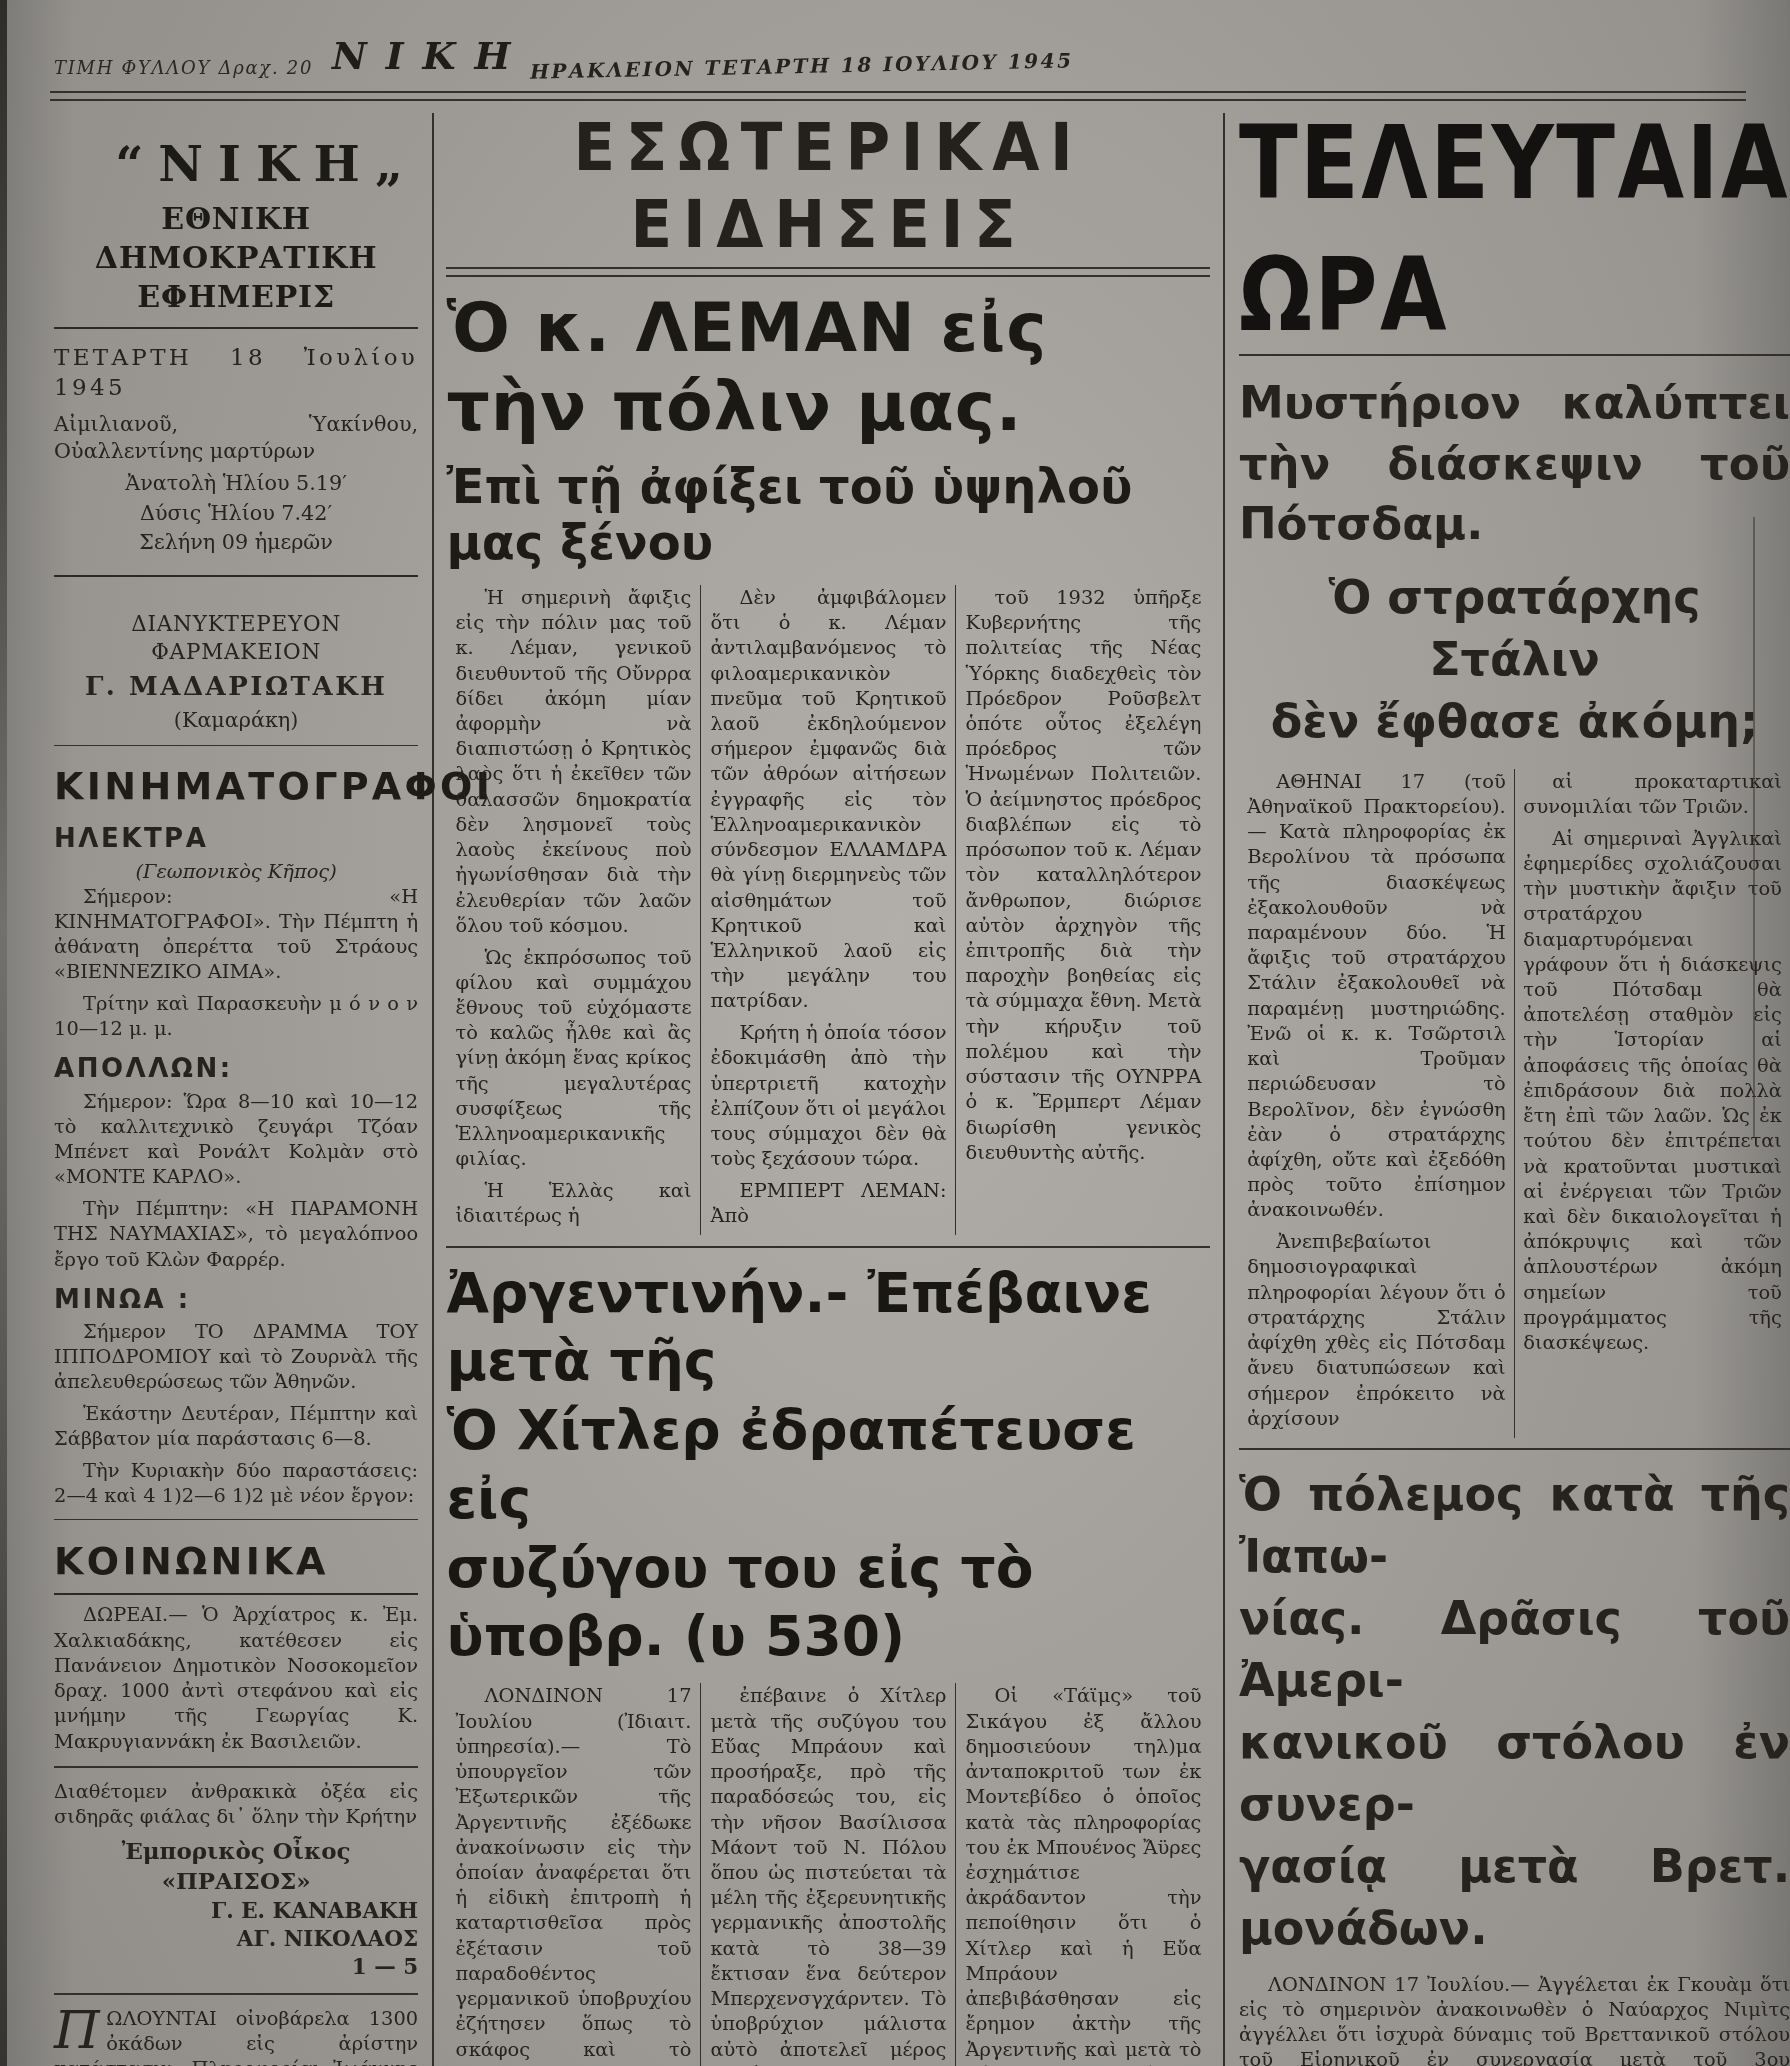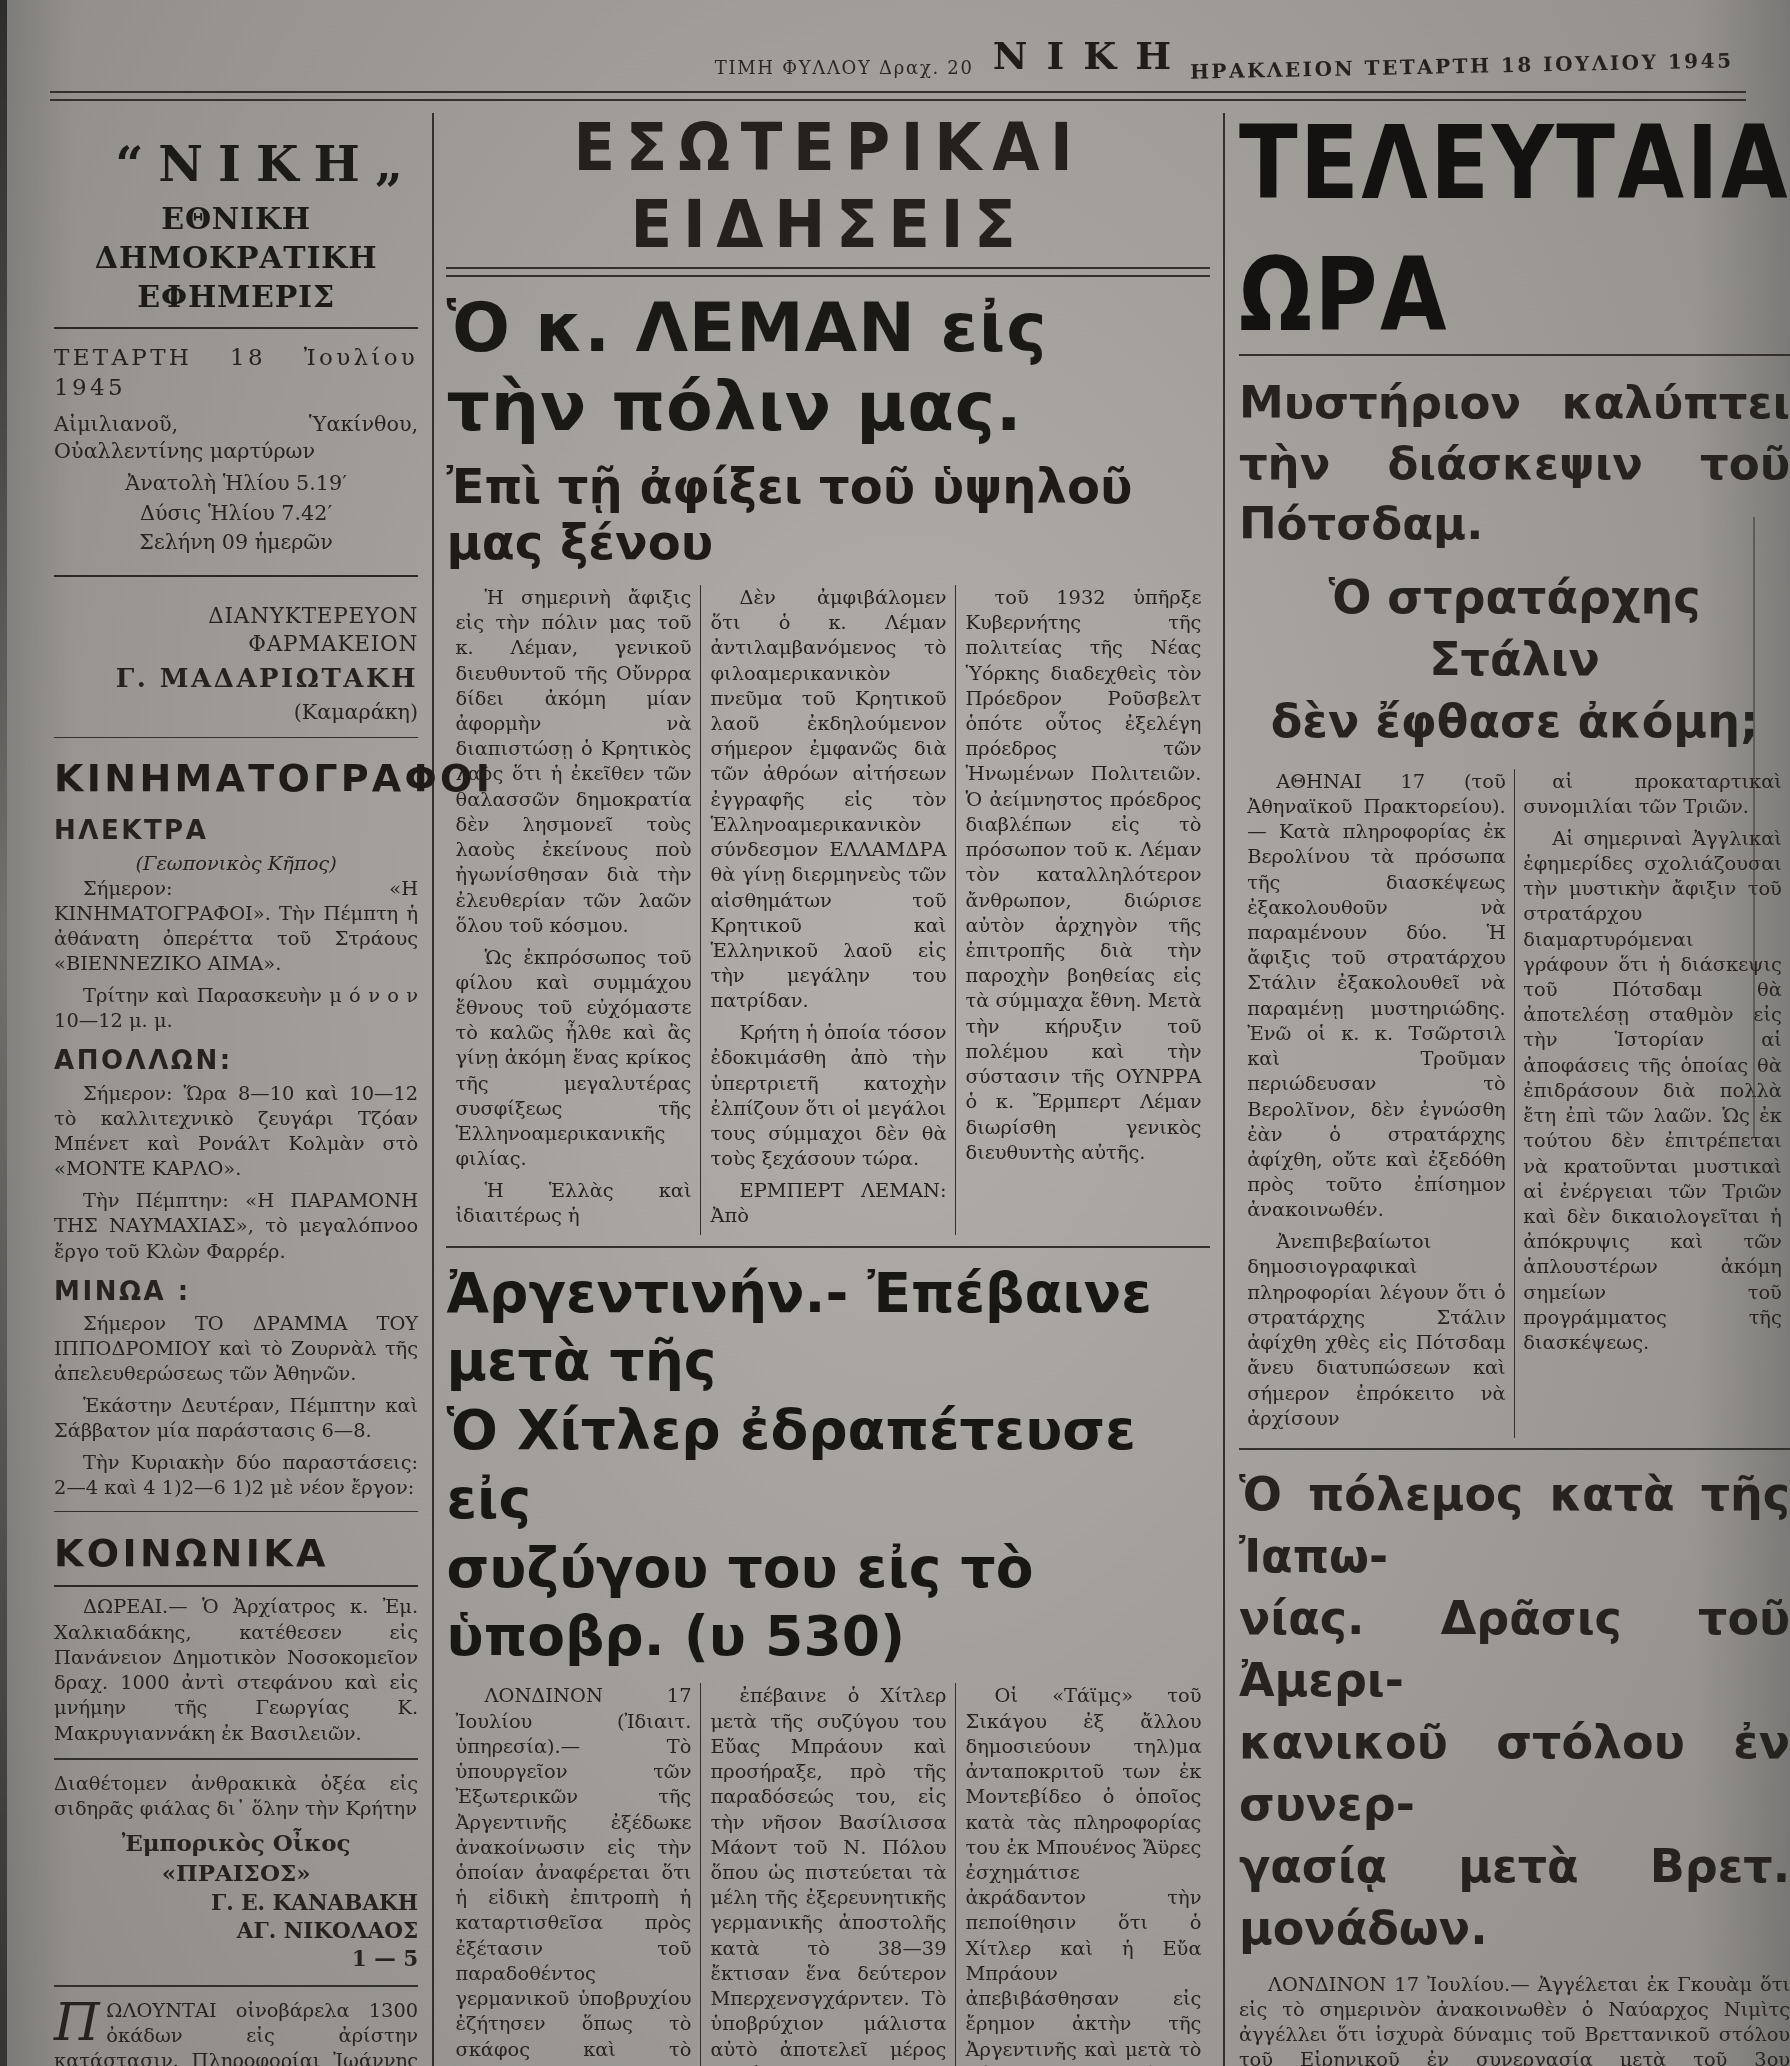--- a/index.html
+++ b/index.html
@@ -18,21 +18,21 @@
   .page::before{content:"";position:absolute;left:0;top:0;width:6.6px;height:100%;
     background:linear-gradient(180deg,#191917 0%,#3c3a38 18%,#6f6d6a 40%,#31302e 78%,#151513 100%);opacity:.8;}
   .page::after{content:"";position:absolute;right:36px;top:517px;width:2.1px;height:620px;background:#3a3835;opacity:.55;}
 
   
   .rule{border:0;border-top:2.5px solid #33302b;margin:10.7px 0;}
   .rule.thin{border-top-width:1.7px;}
   .rule.double{border-bottom:2.5px solid #33302b;height:5.8px;}
 
   
-  .topbar{display:flex;align-items:flex-end;justify-content:flex-end;padding:4.1px 12.4px 2.5px 4.1px;}
+  .topbar{display:flex;align-items:flex-end;justify-content:flex-start;padding:4.1px 12.4px 2.5px 4.1px;font-style:italic;}
   .price{font-size:18px;letter-spacing:1.7px;color:#2b2824;}
   .mast-small{font-size:38px;font-weight:bold;letter-spacing:19px;text-indent:19px;color:#201d19;}
   .dateline{font-size:20px;font-weight:bold;letter-spacing:2.5px;transform:rotate(-1.2deg);color:#25221e;}
 
   
   .cols{display:flex;align-items:stretch;margin-top:11.6px;}
   .col-left{width:364px;flex:0 0 auto;padding:4.1px 14px 0 4.1px;border-right:2.1px solid #33302b;}
   .col-center{width:764px;flex:0 0 auto;padding:0 12.4px;border-right:2.1px solid #33302b;}
   .col-right{flex:1 1 auto;padding:2.5px 1.7px 0 14px;}
 
@@ -41,21 +41,21 @@
   .body-text p.no-indent{text-indent:0;}
 
   
   .mast-title{font-size:49px;font-weight:bold;text-align:right;letter-spacing:15px;margin-top:16px;color:#1d1b17;}
   .mast-sub{font-size:30px;font-weight:bold;text-align:center;letter-spacing:0.8px;margin-top:2.5px;
     font-family:"DejaVu Serif","Liberation Serif",serif;color:#1d1b17;
     border-bottom:2.9px solid #2c2925;padding-bottom:10.7px;}
   .mast-date{font-size:23px;letter-spacing:3.3px;margin:14px 0 8.3px;}
   .saints{font-size:20.7px;margin:1.7px 0 5.8px;}
   .ephem{font-size:20.7px;margin:2.5px 0 0.8px;text-align:center;}
-  .pharm{border-top:2.5px solid #2c2925;margin-top:19px;padding-top:25px;text-align:right;}
+  .pharm{border-top:2.5px solid #2c2925;margin-top:19px;padding-top:33px;text-align:center;}
   .pharm .l1{font-size:21.5px;letter-spacing:0.8px;}
   .pharm .l2{font-size:26px;font-weight:bold;letter-spacing:2.5px;margin-top:4.1px;}
   .pharm .l3{font-size:20.7px;margin-top:3.3px;}
 
   .sec-head{font-size:38px;font-weight:bold;letter-spacing:3.3px;margin:16.5px 0 7.4px;
     font-family:"DejaVu Sans","Liberation Sans",sans-serif;color:#1f1c18;}
   .sec-head.underl{border-bottom:2.9px solid #2c2925;padding-bottom:7px;}
   .cinema-name{font-size:26px;font-weight:bold;letter-spacing:2.5px;margin:10.7px 0 2.5px;font-family:"DejaVu Sans","Liberation Sans",sans-serif;}
   .venue-note{text-align:center;font-style:italic;}
 

